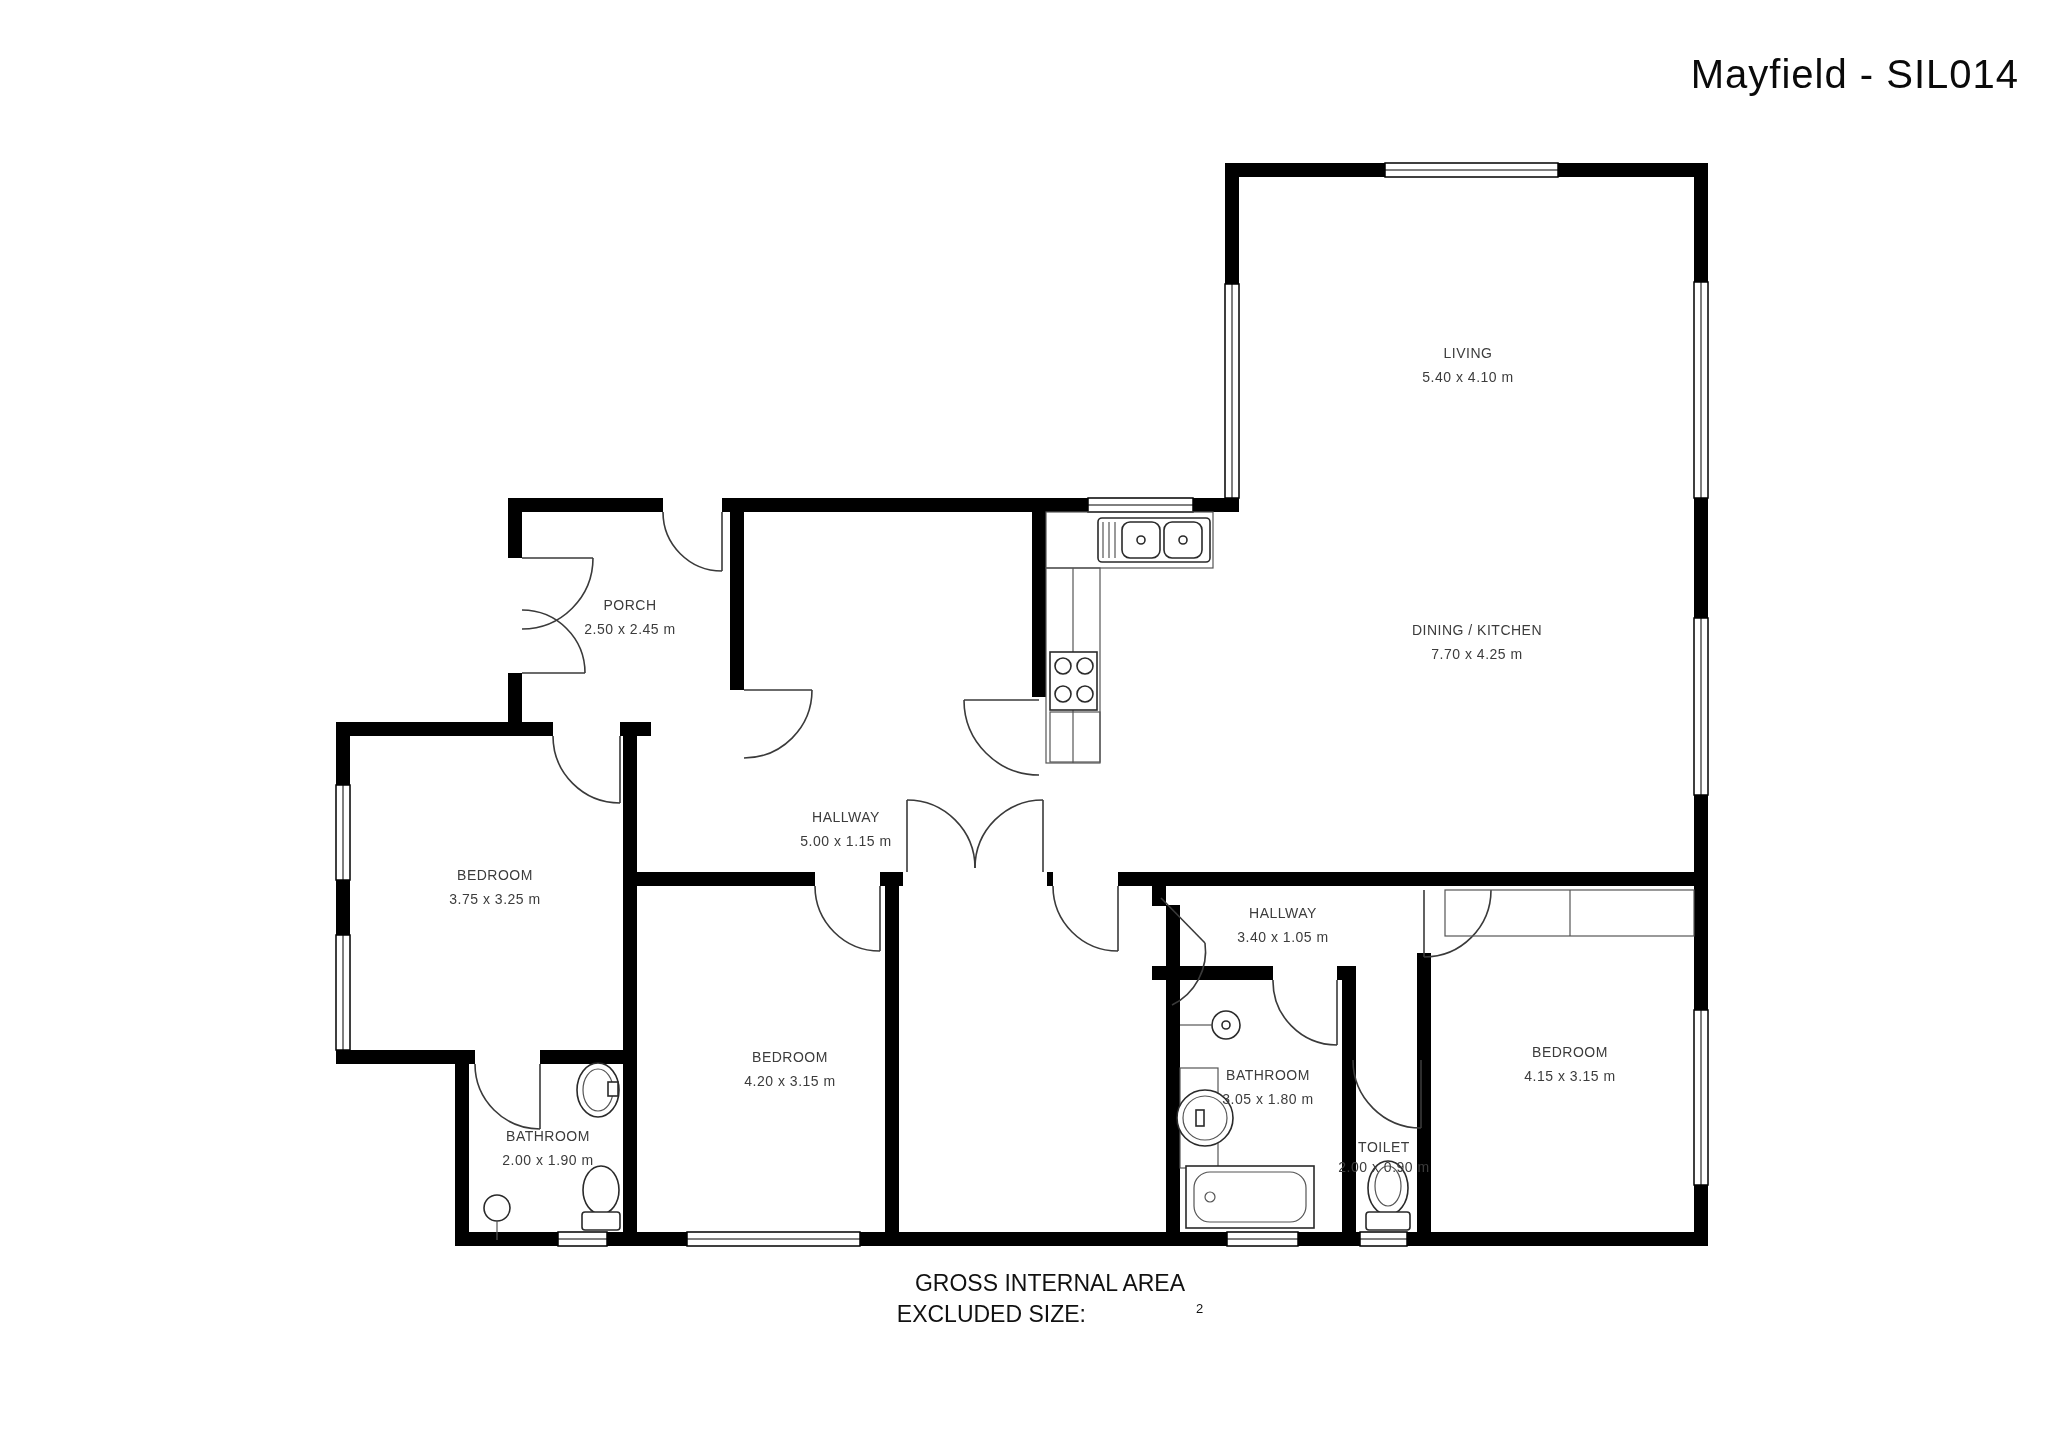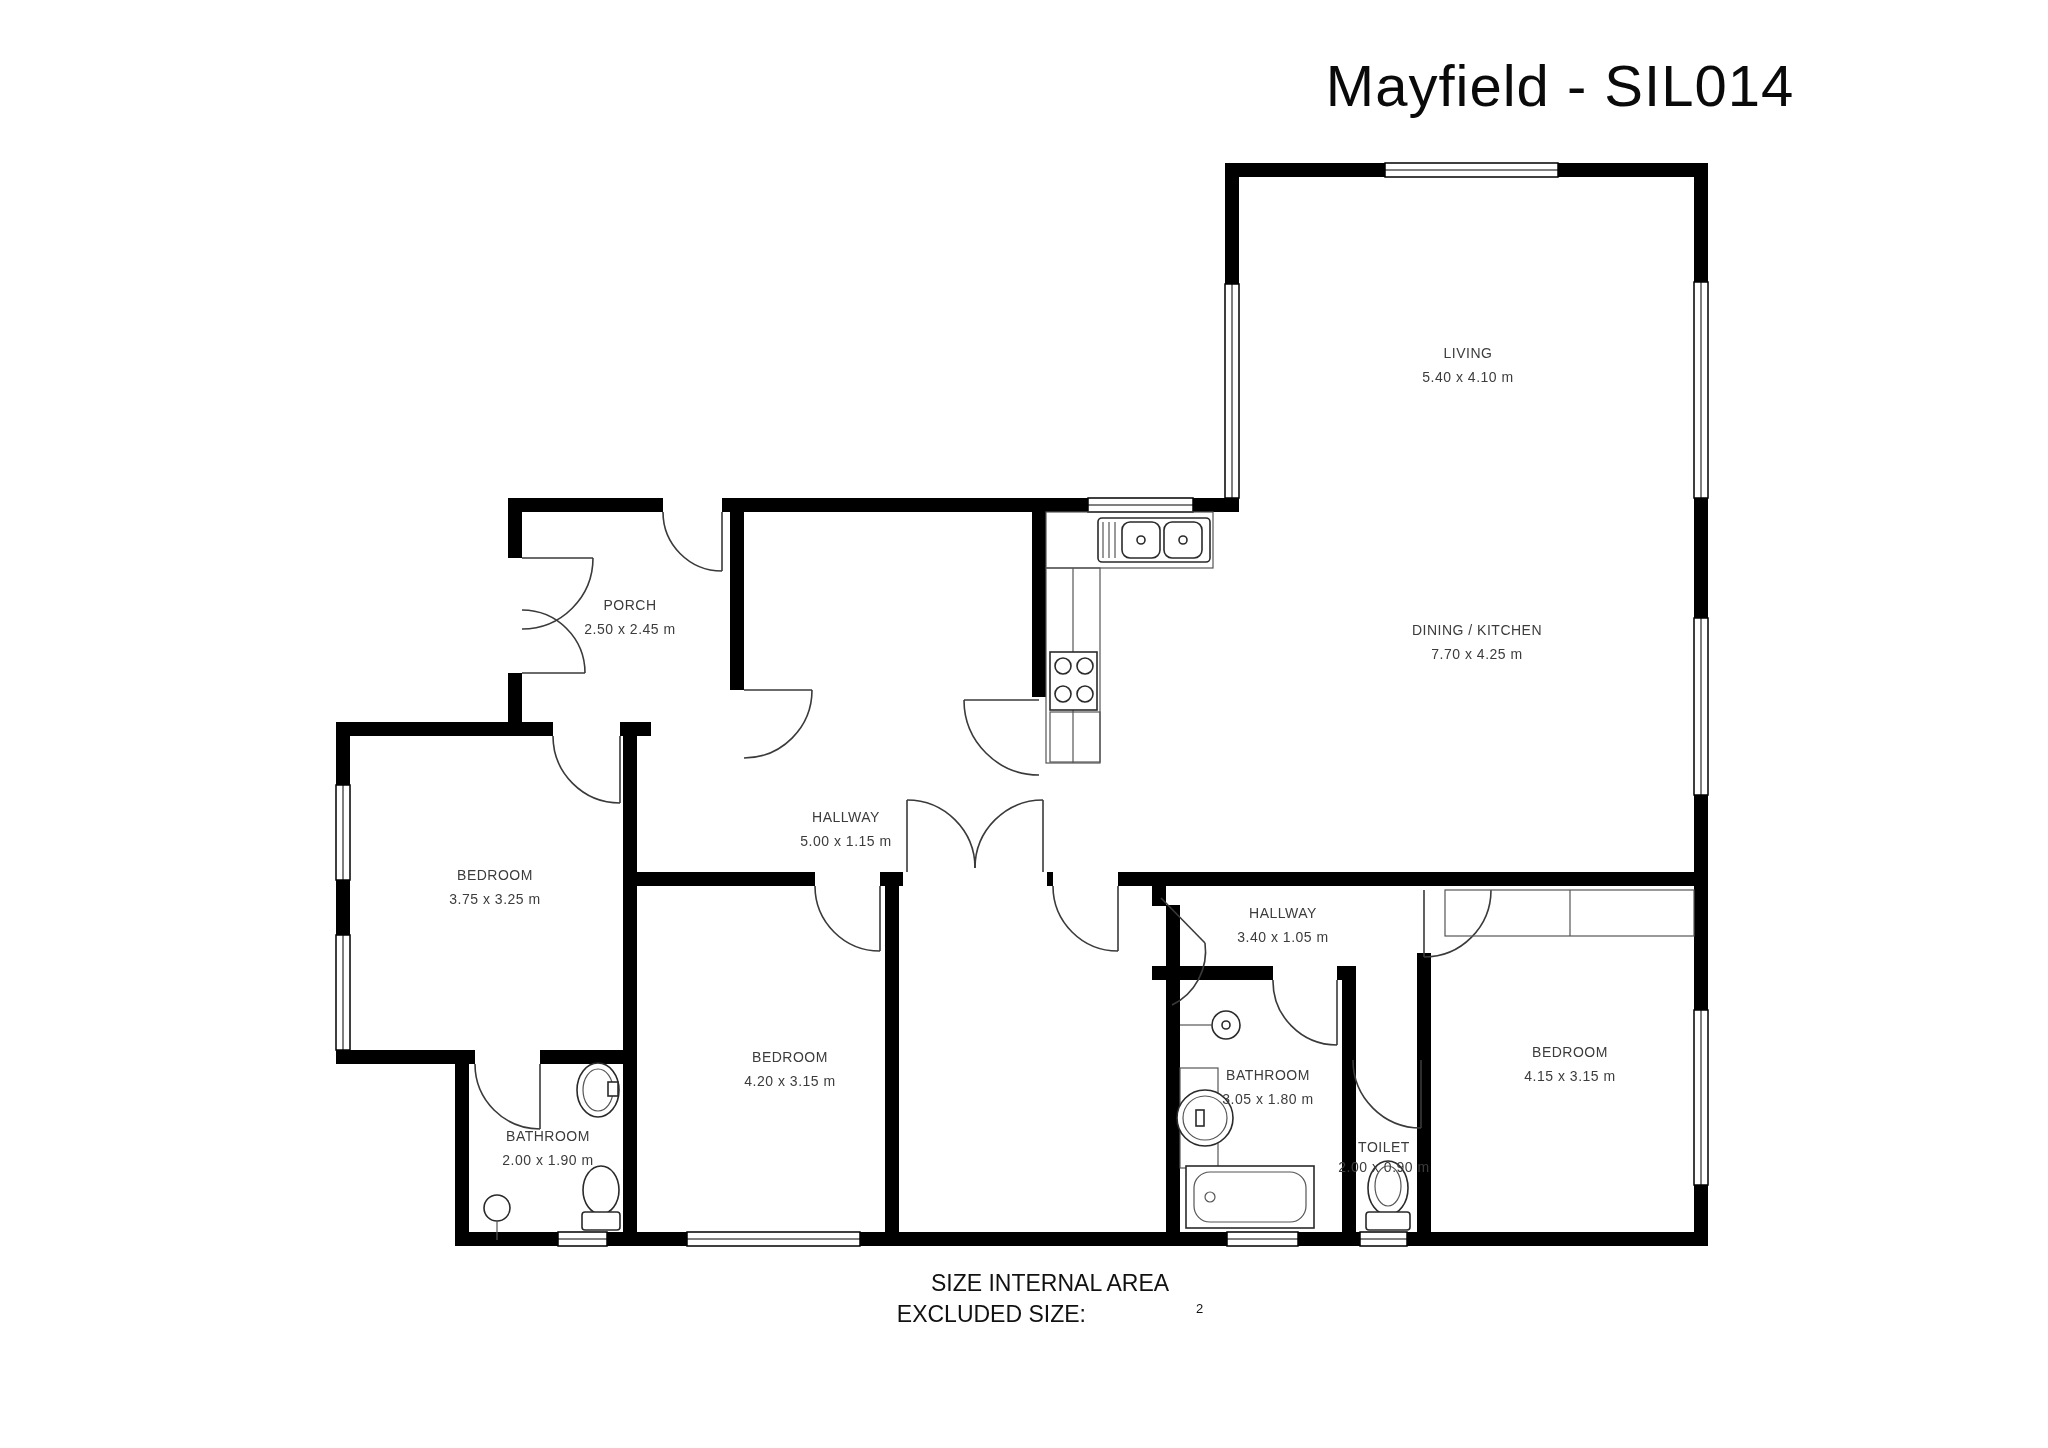--- a/index.html
+++ b/index.html
@@ -1,19 +1,19 @@
 <!DOCTYPE html>
 <html><head>
 <meta charset="utf-8">
 <style>
   html,body{margin:0;padding:0;background:#ffffff;}
   body{width:2048px;height:1448px;position:relative;font-family:"Liberation Sans",sans-serif;}
   .plan-title{
-    position:absolute;top:52px;right:38px;width:900px;
-    font-size:58px;color:#0a0a0a;text-align:center;letter-spacing:1px;
+    position:absolute;top:52px;right:29px;width:900px;
+    font-size:40px;color:#0a0a0a;text-align:right;letter-spacing:1px;
   }
   .floor-svg{position:absolute;left:0;top:0;}
   .room-name,.room-dims{
     font-family:"Liberation Sans",sans-serif;
     font-size:14px;fill:#3c3c3c;text-anchor:middle;letter-spacing:0.5px;
   }
   .footer{
     position:absolute;left:500px;top:1270px;width:1100px;
     text-align:center;color:#111;font-size:23px;line-height:26px;
   }
@@ -319,15 +319,15 @@
 
     <text class="room-name" x="1268" y="1080">BATHROOM</text>
     <text class="room-dims" x="1268" y="1104">3.05 x 1.80 m</text>
 
     <text class="room-name" x="1384" y="1152">TOILET</text>
     <text class="room-dims" x="1384" y="1172">2.00 x 0.90 m</text>
   </g>
 </svg>
 
 <div class="footer">
-  <span class="line">SIZE INTERNAL AREA</span>
+  <span class="line">GROSS INTERNAL AREA</span>
   <span class="line"><span>EXCLUDED SIZE:</span><sup class="excluded-sup">2</sup></span>
 </div>
 
 </body></html>

